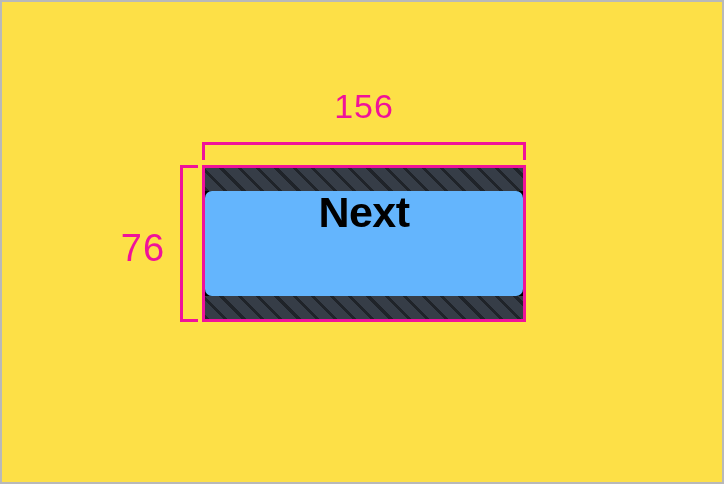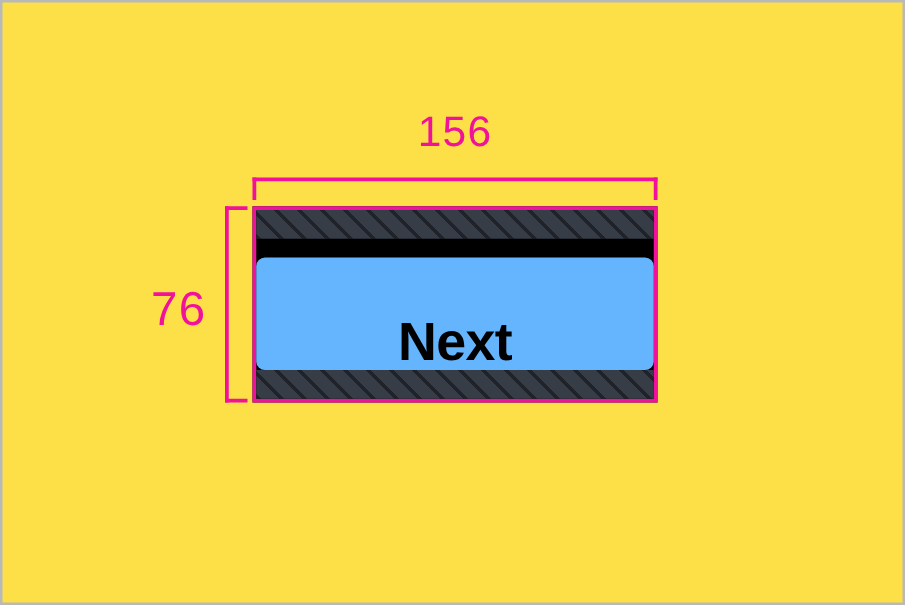--- a/index.html
+++ b/index.html
@@ -136,23 +136,22 @@
   
   .content-btn {
     position: absolute;
     left: 0;
     right: 0;
     top: 23px;
     bottom: 23px;
     background: #64b5fd;
     border-radius: 7px;
     display: flex;
-    align-items: flex-end;
+    align-items: flex-start;
     justify-content: center;
-    margin-top: 15px;
   }
   .content-btn .btn-text {
     color: #000000;
     font-size: 43px;
     font-weight: bold;
     font-family: "Liberation Sans", sans-serif;
     letter-spacing: -0.5px;
     line-height: 1;
   }
 </style>

